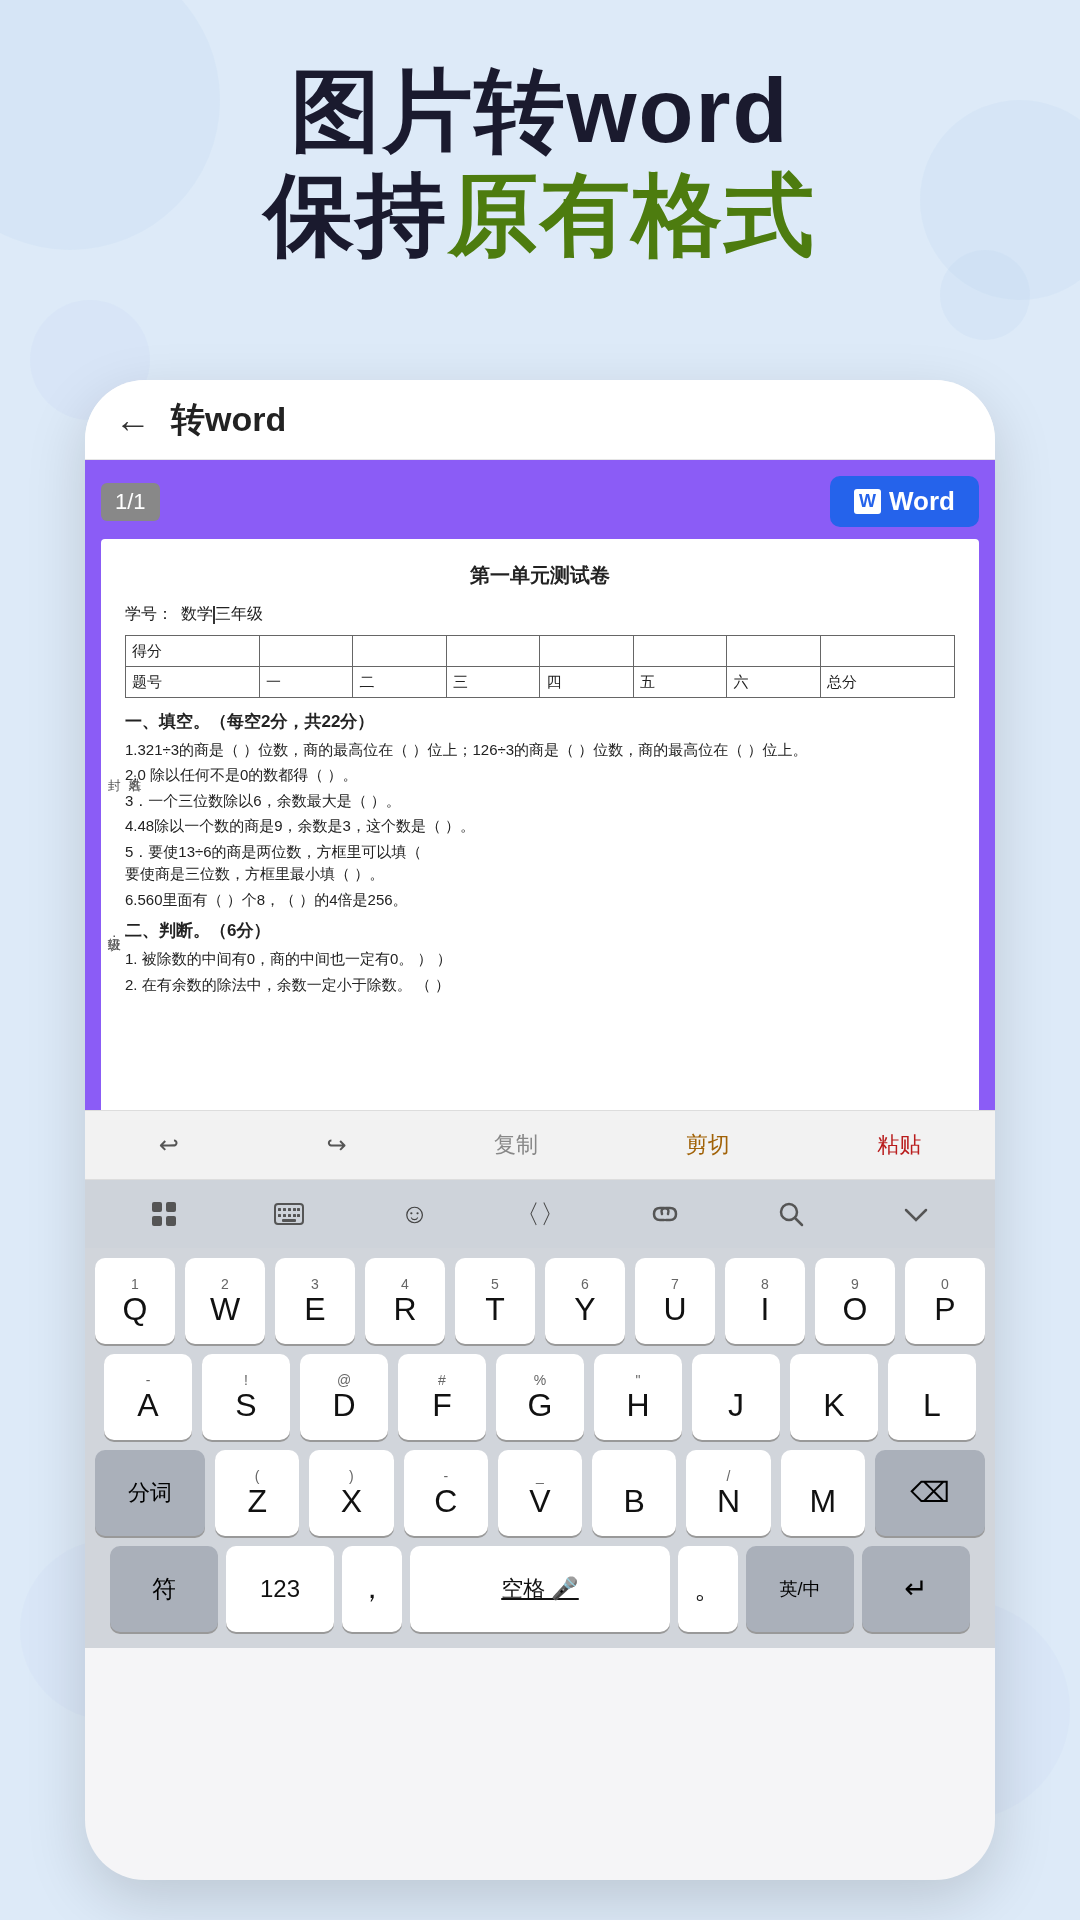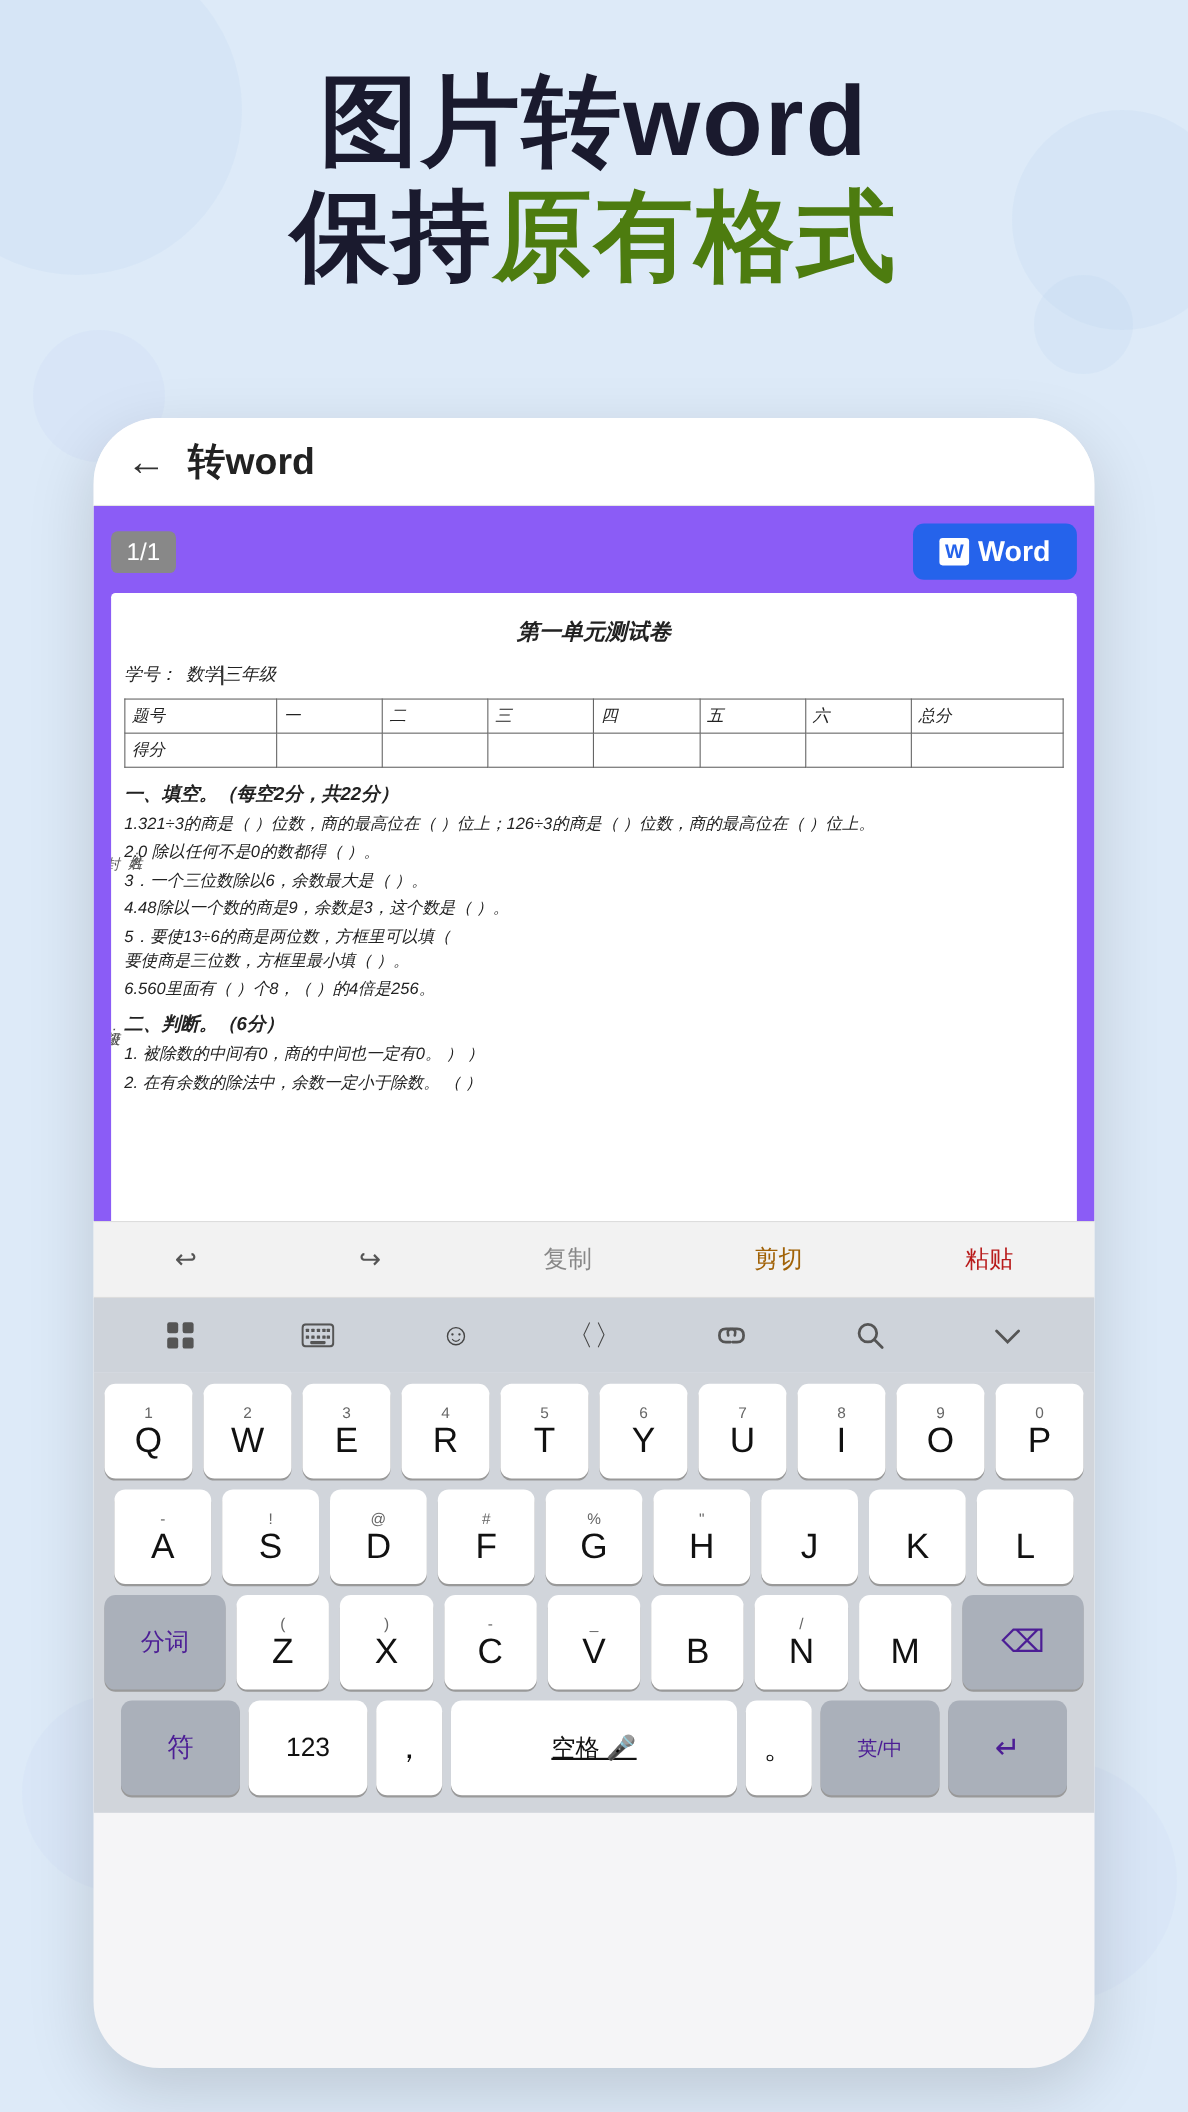--- a/index.html
+++ b/index.html
@@ -118,27 +118,26 @@
       font-size: 18px;
       font-weight: 900;
       padding: 2px 5px;
       border-radius: 3px;
     }
 
     
     .doc-page {
       background: #fff;
       border-radius: 4px;
-      padding: 20px 12px;
+      padding: 20px 24px;
       font-size: 17px;
       color: #222;
       line-height: 1.6;
       height: 666px;
       overflow: hidden;
-      font-style: italic;
     }
 
     .doc-title {
       text-align: center;
       font-size: 20px;
       font-weight: 600;
       margin-bottom: 10px;
     }
     .doc-meta {
       font-size: 16px;
@@ -236,21 +235,21 @@
       margin-bottom: 2px;
       line-height: 1;
     }
     .key-main {
       font-size: 32px;
       font-weight: 500;
       line-height: 1;
     }
     .key-gray {
       background: #aab0ba;
-      color: #4c1d95;
+      color: #000000;
     }
     .key-gray .key-main {
       font-size: 24px;
     }
 
     .keyboard-rows {
       padding: 8px 6px 0;
     }
 
     .cursor-blink {
@@ -299,38 +298,38 @@
 
     <div class="doc-page" style="position:relative;">
       <div class="doc-title">第一单元测试卷</div>
       <div class="doc-meta">
         <span>学号：</span>
         <span>数学<span class="cursor-blink"></span>三年级</span>
       </div>
       <table class="doc-table">
         <tbody>
             <tr>
+          <td>得分</td>
+          <td></td>
+          <td></td>
+          <td></td>
+          <td></td>
+          <td></td>
+          <td></td>
+          <td></td>
+        </tr>
+        <tr>
           <td>题号</td>
           <td>一</td>
           <td>二</td>
           <td>三</td>
           <td>四</td>
           <td>五</td>
           <td>六</td>
           <td>总分</td>
-        </tr>
-        <tr>
-          <td>得分</td>
-          <td></td>
-          <td></td>
-          <td></td>
-          <td></td>
-          <td></td>
-          <td></td>
-          <td></td>
         </tr>
       </tbody>
         </table>
 
       <div style="position:relative;">
         <span style="position:absolute;left:-22px;top:60px;font-size:13px;color:#555;writing-mode:vertical-rl;">姓名：<br>封</span>
         <span style="position:absolute;left:-22px;top:220px;font-size:13px;color:#555;writing-mode:vertical-rl;">班级：</span>
         <div class="doc-section">一、填空。（每空2分，共22分）</div>
         <div class="doc-item">1.321÷3的商是（ ）位数，商的最高位在（ ）位上；126÷3的商是（ ）位数，商的最高位在（ ）位上。</div>
         <div class="doc-item">2.0 除以任何不是0的数都得（ ）。</div>

